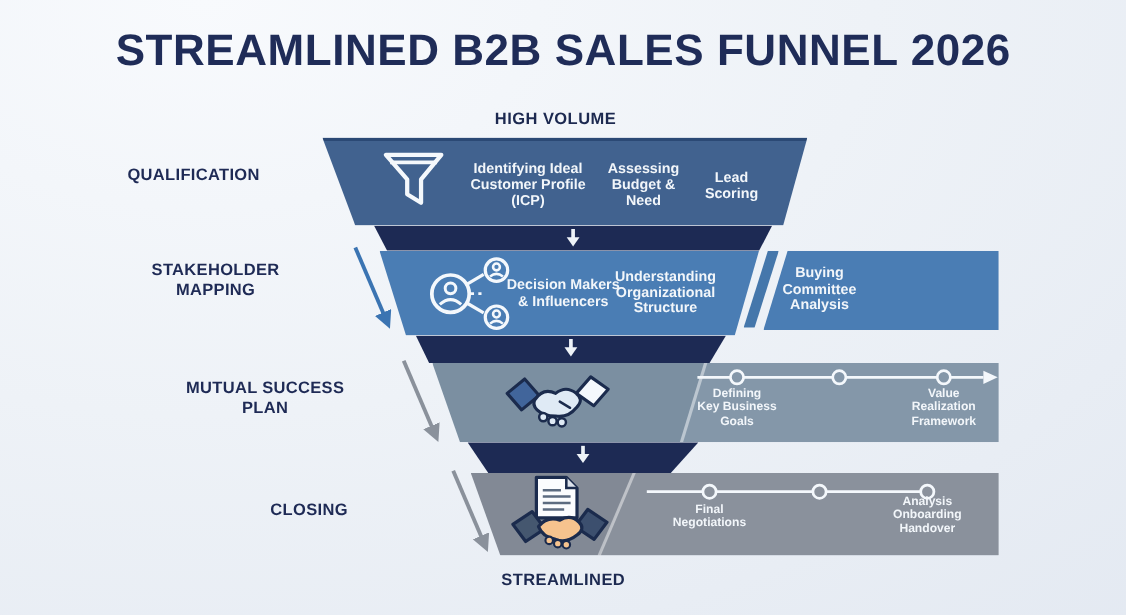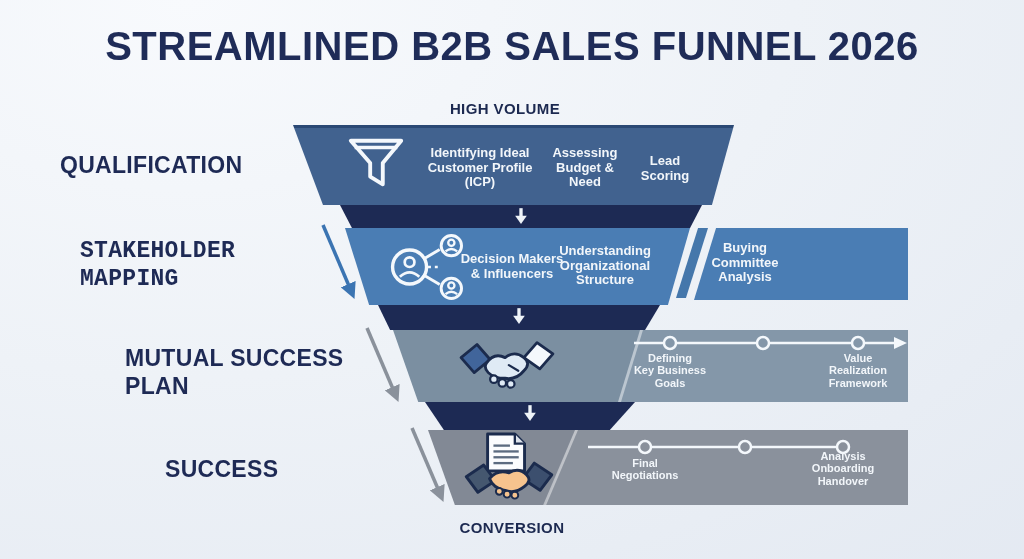--- a/index.html
+++ b/index.html
@@ -18,21 +18,21 @@
   
   .title{
     left:0;top:24px;width:1024px;text-align:center;
     font-size:40px;font-weight:bold;letter-spacing:.5px;color:#1f2c58;
   }
   .cap{
     font-size:15px;font-weight:bold;letter-spacing:.4px;color:#1c2950;text-align:center;
   }
   
   .stage-label{
-    font-size:23px;font-weight:bold;color:#1e2a55;text-align:left;
+    font-size:15px;font-weight:bold;color:#1e2a55;text-align:center;
     white-space:pre-line;line-height:1.22;letter-spacing:.3px;
   }
   
   .shape{position:absolute;filter:drop-shadow(0 3px 3px rgba(25,40,80,.22));}
   .s1{left:293px;top:125px;width:441px;height:80px;
       background:linear-gradient(180deg,#2b4975 0,#2b4975 3px,#41628f 3px);
       clip-path:polygon(0 0,100% 0,95% 100%,6.8% 100%);}
   .conn12{left:340px;top:205px;width:362px;height:23px;background:#1d2a54;
       clip-path:polygon(0 0,100% 0,96.7% 100%,3.3% 100%);}
   .s2{left:345px;top:228px;width:345px;height:77px;background:#4a7db4;
@@ -67,28 +67,28 @@
   .overlay-svg{position:absolute;left:0;top:0;z-index:2;pointer-events:none;}
   .z3{z-index:3;}
 </style>
 </head>
 <body>
 
 <div class="canvas">
 
   <div class="abs title">STREAMLINED B2B SALES FUNNEL 2026</div>
   <div class="abs cap" style="left:390px;top:100px;width:230px;">HIGH VOLUME</div>
-  <div class="abs cap" style="left:397px;top:519px;width:230px;">CONVERSION</div>
+  <div class="abs cap" style="left:397px;top:519px;width:230px;">STREAMLINED</div>
 
   <div class="abs stage-label" style="left:60px;top:151px;width:232px;">QUALIFICATION</div>
-  <div class="abs stage-label" style="left:80px;top:237px;width:232px;font-family:Liberation Mono, monospace;">STAKEHOLDER
+  <div class="abs stage-label" style="left:80px;top:237px;width:232px;">STAKEHOLDER
 MAPPING</div>
   <div class="abs stage-label" style="left:125px;top:344px;width:232px;">MUTUAL SUCCESS
 PLAN</div>
-  <div class="abs stage-label" style="left:165px;top:455px;width:232px;">SUCCESS</div>
+  <div class="abs stage-label" style="left:165px;top:455px;width:232px;">CLOSING</div>
 
   <div class="shape s1"></div>
 
   <div class="shape conn12">
     <svg class="conn-arrow" width="15" height="17" viewBox="0 0 18 20">
       <rect x="7" y="0" width="4" height="10" fill="#eef3f8"></rect>
         <path d="M2 9 L16 9 L9 19 Z" fill="#eef3f8"></path>
     </svg>
   </div>
 

